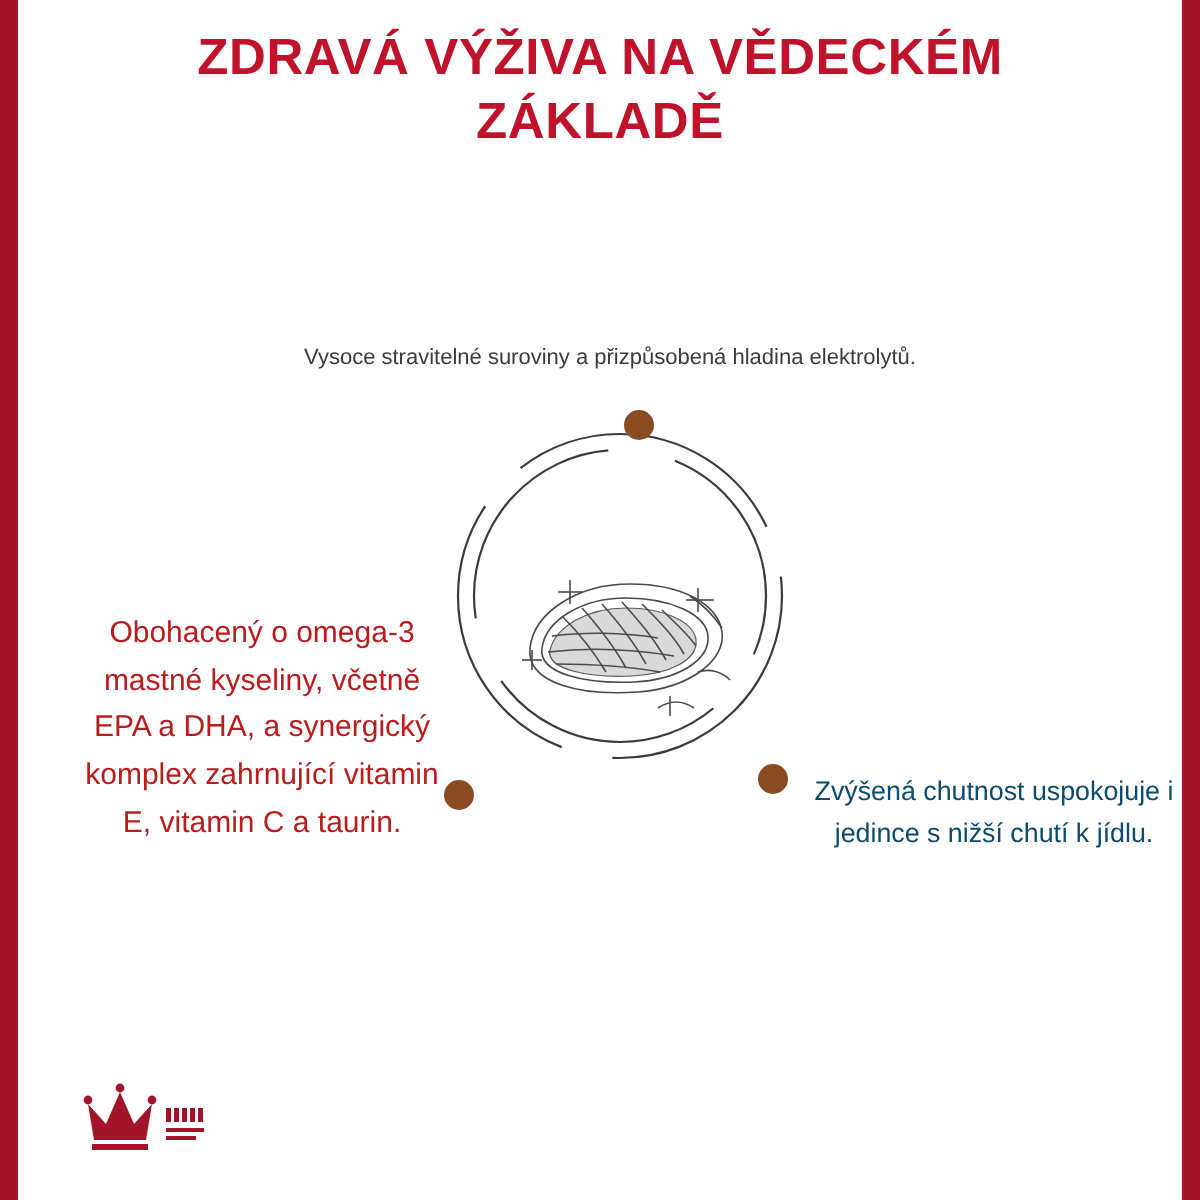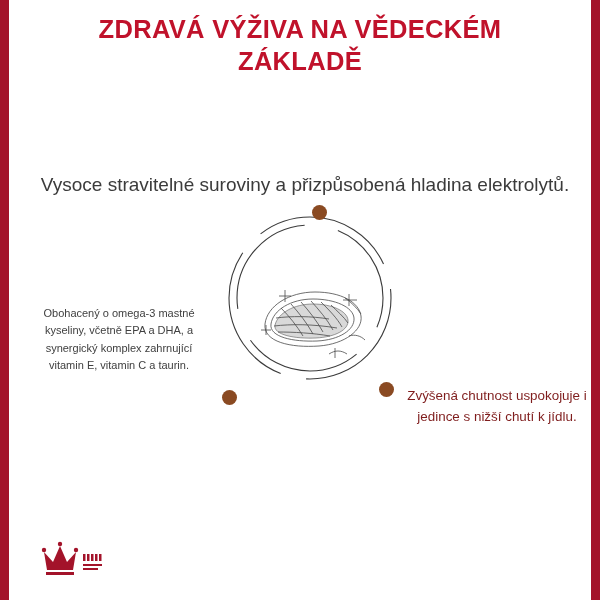--- a/index.html
+++ b/index.html
@@ -37,21 +37,21 @@
     line-height: 1.25;
     letter-spacing: 0.3px;
   }
   .caption-top {
     position: absolute;
     top: 172px;
     left: 20px;
     width: 552px;
     text-align: center;
     color: #3b3b3b;
-    font-size: 19px;
+    font-size: 11px;
     line-height: 1.35;
   }
   
   .diagram {
     position: absolute;
     left: 215px;
     top: 212px;
     width: 172px;
     height: 172px;
   }
@@ -76,35 +76,35 @@
   .dot-left {
     left: 213px;
     top: 390px;
   }
   .dot-right {
     left: 370px;
     top: 382px;
   }
   .text-left {
     position: absolute;
-    left: 20px;
+    left: 32px;
     top: 305px;
     width: 180px;
     text-align: center;
-    color: #404040;
-    font-size: 11px;
+    color: #b91c1c;
+    font-size: 15px;
     line-height: 1.58;
   }
   .text-right {
     position: absolute;
     left: 397px;
     top: 385px;
     width: 182px;
     text-align: center;
-    color: #7f1d1d;
+    color: #0c4a6e;
     font-size: 13.4px;
     line-height: 1.58;
   }
   .logo {
     position: absolute;
     left: 30px;
     bottom: 14px;
     width: 74px;
     height: 46px;
   }

